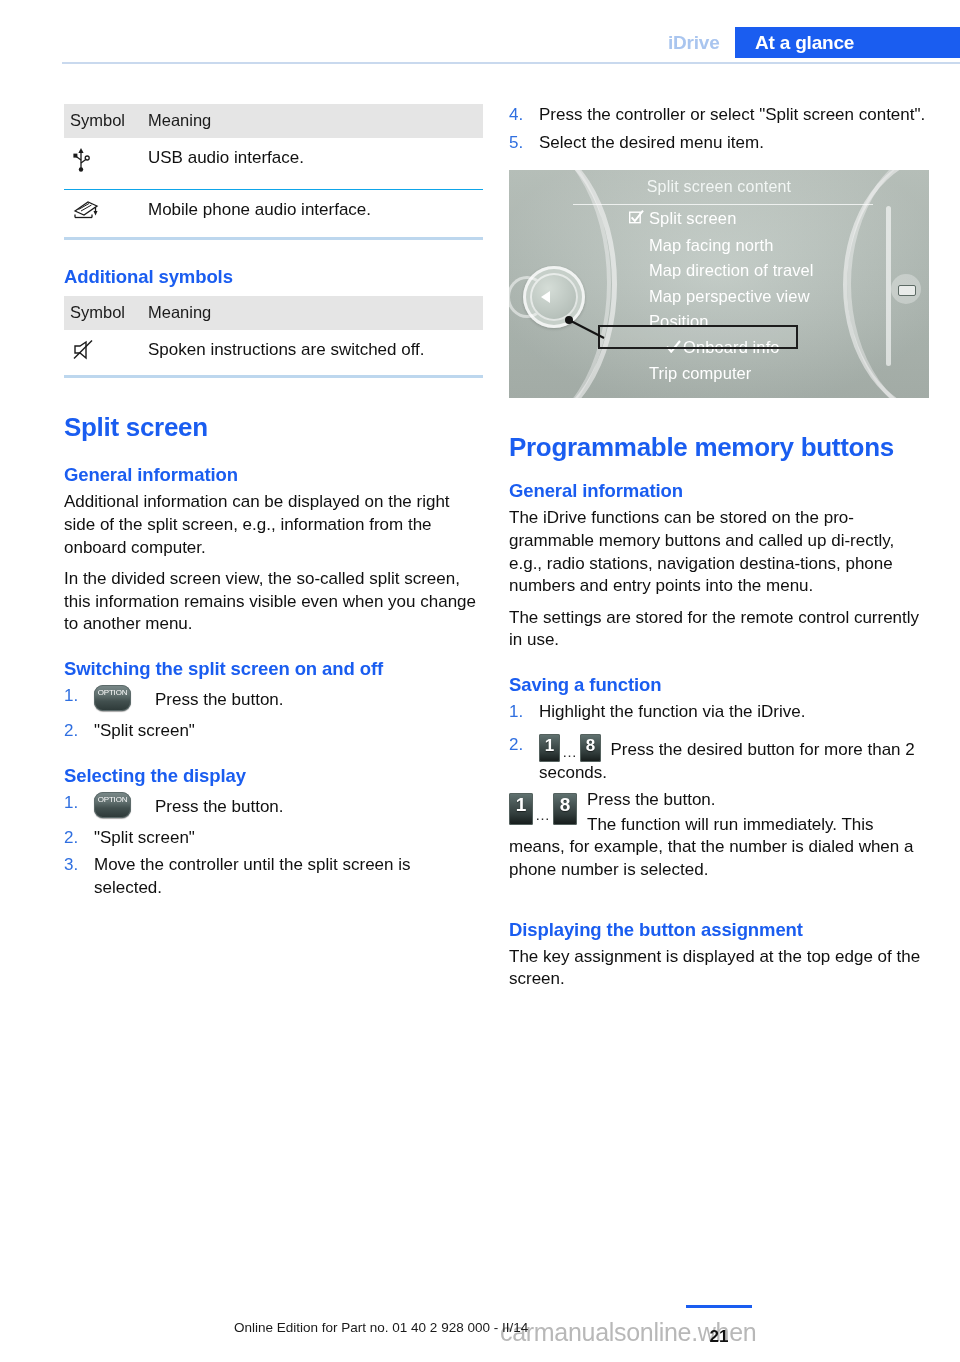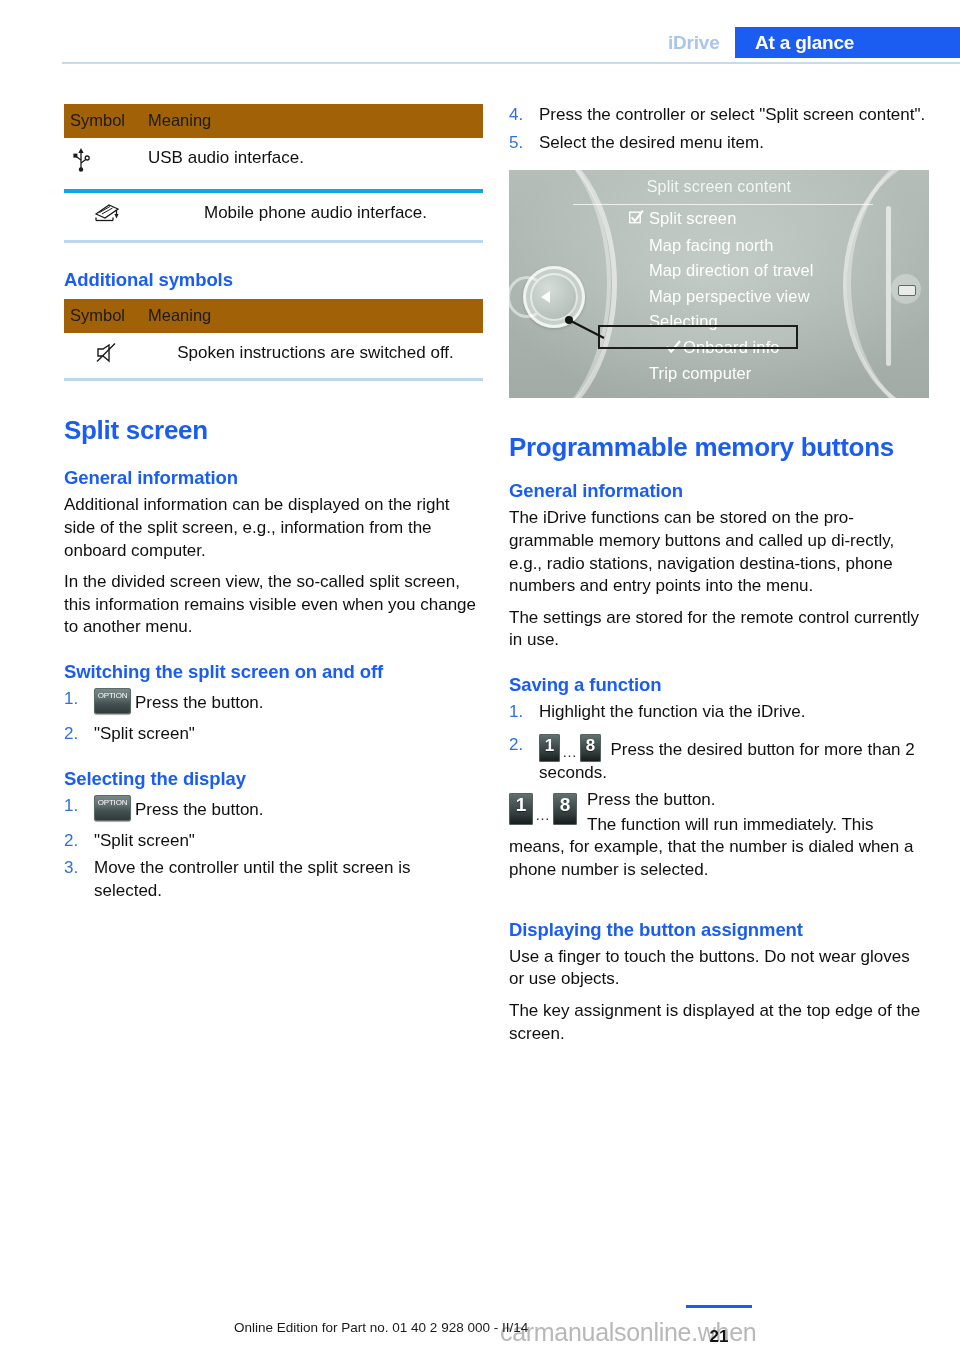--- a/index.html
+++ b/index.html
@@ -33,32 +33,32 @@
     position: absolute; top: 62px; left: 62px; width: 898px; height: 2px;
     background: #c9d9ee;
   }
 
   
   .col-left  { position: absolute; left: 64px;  top: 104px; width: 419px; }
   .col-right { position: absolute; left: 509px; top: 104px; width: 420px; }
 
   
   .symtable { width: 419px; border-collapse: collapse; }
-  .symtable .thead-row { background: #a16207; }
+  .symtable .thead-row { background: #e5e5e5; }
   .symtable .thead-row td {
     font-size: 16.5px; color: #1b1b1b; padding: 7px 0 8px 6px;
   }
   .symtable td.col-sym { width: 78px; vertical-align: top; }
   .symtable td.col-mean { vertical-align: top; }
   .symtable tbody tr.datarow td {
     font-size: 17px; color: #111; padding: 9px 0 10px 6px;
-    border-bottom: 4px solid #0ea5e9; line-height: 1.28;
+    border-bottom: 1px solid #0ea5e9; line-height: 1.28;
   }
   .symtable tbody tr.datarow td.col-sym { padding-left: 8px; }
-  .symtable tbody tr.datarow:last-child td { border-bottom: none; text-align: center; }
+  .symtable tbody tr.datarow:last-child td { border-bottom: none; }
   .table-bottom-rule { height: 3px; background: #bdd7ee; width: 419px; }
 
   
   .sym-glyph { display:inline-block; width: 30px; height: 26px; position: relative; }
 
   
   .usb-ico { width: 18px; height: 26px; }
   
   .phone-ico { width: 28px; height: 22px; }
   
@@ -88,24 +88,24 @@
   }
   ol.steps li .num {
     position: absolute; left: 0; top: 0;
     color: #2f6fe0; font-size: 17px;
   }
   ol.steps li.with-btn { min-height: 30px; }
 
   
   .optbtn {
     display: inline-block; vertical-align: -6px;
-    width: 37px; height: 26px; border-radius: 3px;
+    width: 37px; height: 26px; border-radius: 9px;
     background: linear-gradient(180deg,#7b8a8a 0%,#61706f 38%,#42504f 62%,#2c3837 100%);
     box-shadow: inset 0 0 0 1px #5c6a6a, 0 1px 1px rgba(0,0,0,.35);
-    position: relative; margin-right: 4px;
+    position: relative; margin-right: 24px;
   }
   .optbtn span {
     position: absolute; top: 3px; left: 0; width: 100%;
     text-align: center; font-size: 8px; color: #fafafa;
     font-family: "Liberation Sans", sans-serif; letter-spacing: -0.2px;
   }
 
   
   .numbtn {
     display: inline-block; vertical-align: -7px;
@@ -380,21 +380,21 @@
         <div class="mi">
           <span class="chk"></span><span>Map facing north</span>
         </div>
         <div class="mi">
           <span class="chk"></span><span>Map direction of travel</span>
         </div>
         <div class="mi">
           <span class="chk"></span><span>Map perspective view</span>
         </div>
         <div class="mi">
-          <span class="chk"></span><span>Selecting</span>
+          <span class="chk"></span><span>Position</span>
         </div>
         <div class="mi" style="margin-bottom:10px;text-align:center;">
           <span class="chk">
             <svg width="15" height="13" viewBox="0 0 15 13" fill="none">
               <path d="M1 6.6 L5.2 11.6 L14 1" stroke="#ffffff" stroke-width="2.2" fill="none"></path>
             </svg>
           </span><span>Onboard info</span>
         </div>
         <div class="mi">
           <span class="chk"></span><span>Trip computer</span>
@@ -437,21 +437,20 @@
 
     <div class="clearfix">
       <div class="run-btns">
         <span class="numbtn big"><i>1</i></span><span class="dots">…</span><span class="numbtn big"><i>8</i></span>
       </div>
       <p class="body" style="margin-bottom:2px;">Press the button.</p>
       <p class="body">The function will run immediately. This means, for example, that the number is dialed when a phone number is selected.</p>
     </div>
 
     <h2 class="sub" style="margin-top:28px;">Displaying the button assignment</h2>
-    <p class="body">Use a finger to touch the buttons. Do not wear gloves or use objects.</p>
     <p class="body">The key assignment is displayed at the top edge of the screen.</p>
   </div>
 
   <div class="watermark">carmanualsonline.when</div>
   <div class="footer-text">Online Edition for Part no. 01 40 2 928 000 - II/14</div>
   <div class="pagenum-rule"></div>
   <div class="pagenum">21</div>
 
 </div>
 

